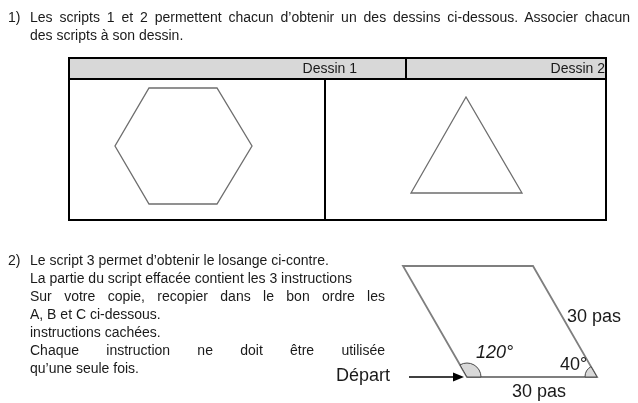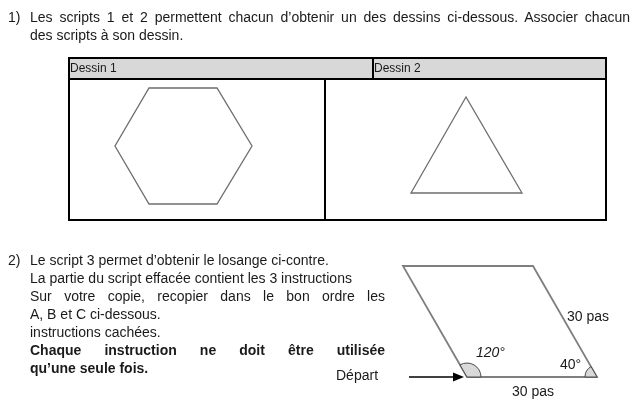--- a/index.html
+++ b/index.html
@@ -5,42 +5,42 @@
   html,body{margin:0;padding:0;background:#fff;}
   .page{
     position:relative;width:638px;height:403px;background:#ffffff;
     font-family:"Liberation Sans",sans-serif;color:#1a1a1a;overflow:hidden;
   }
   .para{position:absolute;display:flex;font-size:14px;line-height:18px;}
   .para .num{width:22px;flex:0 0 22px;}
   .para .ptext{flex:1;}
   .line{white-space:nowrap;}
   .jl{text-align:justify;text-align-last:justify;white-space:normal;}
-  .bold{font-weight:bold;}
+  .bold{font-weight:normal;}
   #q1{left:8px;top:8px;width:622px;}
   #q1 .ptext{width:600px;}
   #q2{left:8px;top:251px;width:377px;}
   #q2 .ptext{width:355px;}
 
   
   .dessin-table{
     position:absolute;left:68px;top:57px;width:539px;height:164px;
     border:2px solid #000;box-sizing:border-box;background:#fff;
   }
   .thead{display:flex;height:21px;background:#d8d8d8;border-bottom:2px solid #000;box-sizing:border-box;}
-  .th{flex:0 0 254px;text-align:left;font-size:12px;line-height:19px;}
+  .th{flex:0 0 254px;text-align:right;font-size:14px;line-height:19px;padding-left:33px;}
   .th:last-child{flex:1;border-left:2px solid #000;box-sizing:border-box;margin-left:48px;}
   .tbody{display:flex;height:141px;}
   .td{flex:0 0 254px;position:relative;}
   .td:last-child{flex:1;border-left:2px solid #000;box-sizing:border-box;}
 
   
   .overlay{position:absolute;left:0;top:0;width:638px;height:403px;pointer-events:none;}
 
-  .fig-label{position:absolute;font-size:14px;line-height:15px;white-space:nowrap;}
+  .fig-label{position:absolute;font-size:18px;line-height:15px;white-space:nowrap;}
   #lbl-depart{left:336px;top:368px;}
   #lbl-angle-left{left:476px;top:345px;font-style:italic;}
   #lbl-angle-right{left:560px;top:357px;}
   #lbl-side-right{left:567px;top:309px;}
   #lbl-side-bottom{left:512px;top:384px;}
 </style>
 </head>
 <body>
 
 <div class="page">

